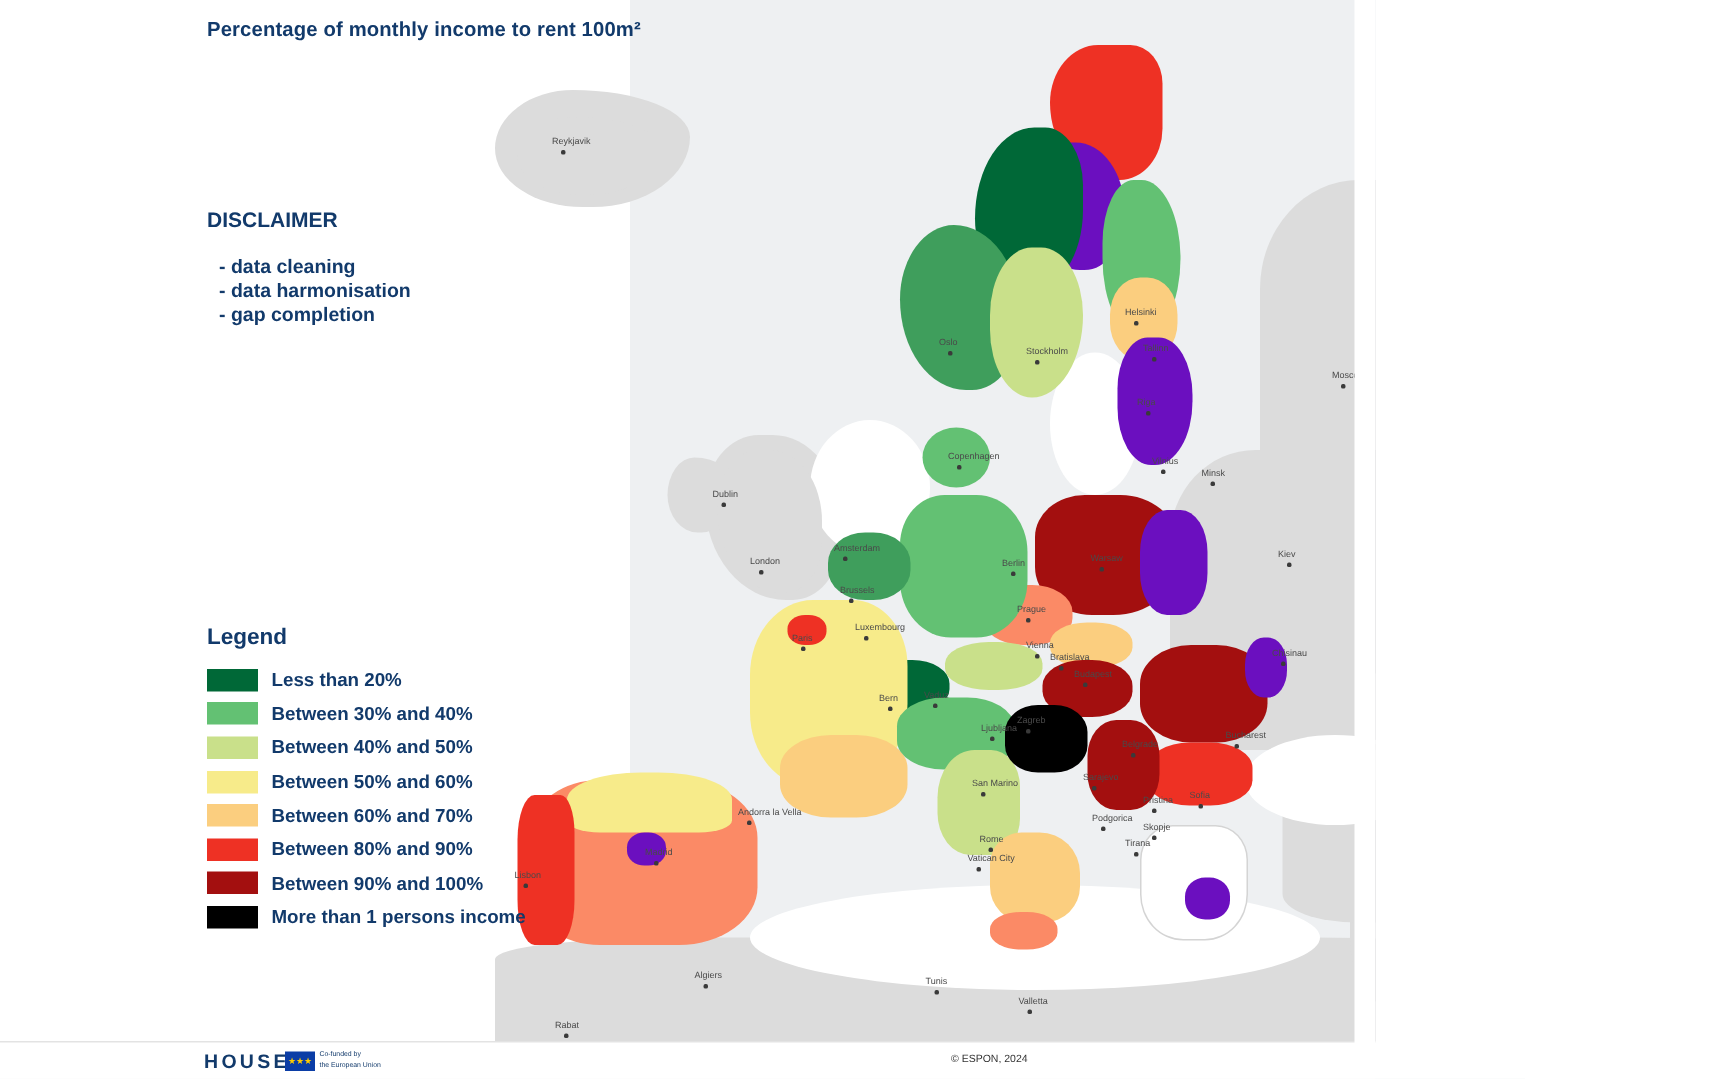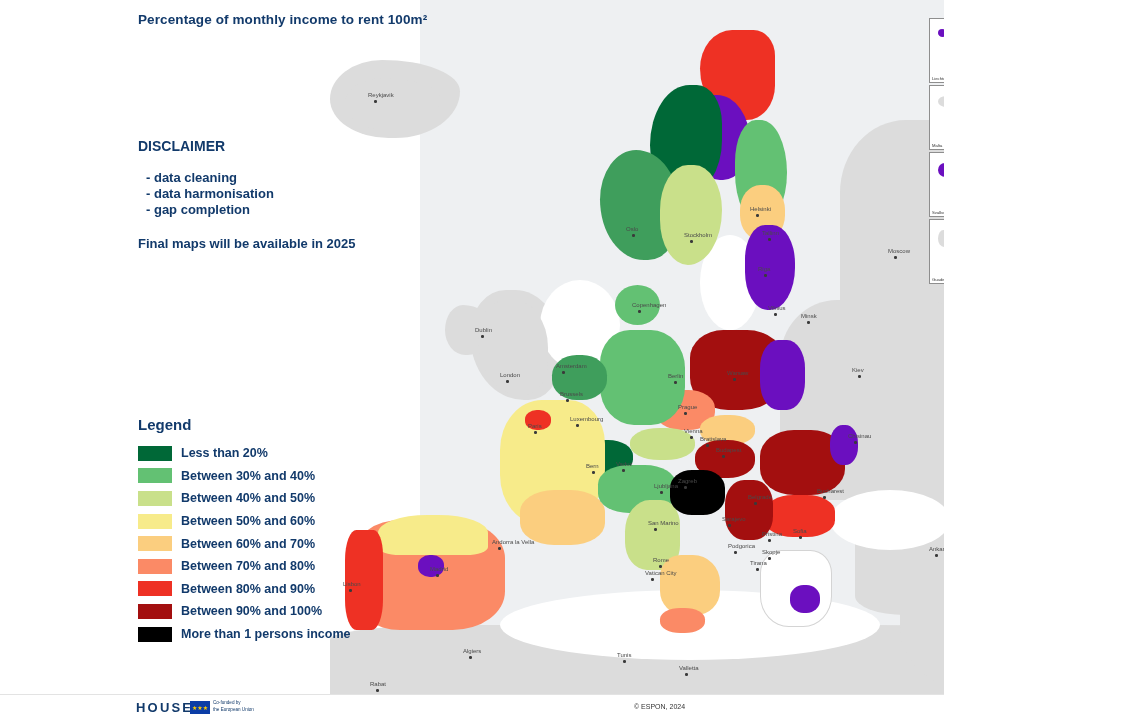--- a/index.html
+++ b/index.html
@@ -9,21 +9,20 @@
   }
   body {
     font-family: "Liberation Sans", sans-serif;
   }
   #page {
     position: relative;
     width: 917px;
     height: 719px;
     overflow: hidden;
     background: #ffffff;
-    padding-left: 41px;
   }
 
   
   #map-area {
     position: absolute;
     left: 0; top: 0;
     width: 1140px;
     height: 694px;
     background: #ffffff;
     overflow: hidden;
@@ -521,21 +520,20 @@
       </div>
   </div>
 
   <div id="map-title">Percentage of monthly income to rent 100m²</div>
 
   <div id="disclaimer">
     <div class="dheading">DISCLAIMER</div>
     <div class="dlist">- data cleaning
 - data harmonisation
 - gap completion</div>
-    <div class="dfinal">Final maps will be available in 2025</div>
   </div>
 
   <div id="legend">
     <div class="legend-title">Legend</div>
     <div id="legend-items">
         <div class="legend-row">
           <div class="swatch" style="background: rgb(0, 104, 55);"></div>
           <div class="legend-label">Less than 20%</div>
         </div>
         <div class="legend-row">
@@ -546,24 +544,20 @@
           <div class="swatch" style="background: rgb(201, 224, 138);"></div>
           <div class="legend-label">Between 40% and 50%</div>
         </div>
         <div class="legend-row">
           <div class="swatch" style="background: rgb(247, 235, 138);"></div>
           <div class="legend-label">Between 50% and 60%</div>
         </div>
         <div class="legend-row">
           <div class="swatch" style="background: rgb(251, 206, 127);"></div>
           <div class="legend-label">Between 60% and 70%</div>
-        </div>
-        <div class="legend-row">
-          <div class="swatch" style="background: rgb(251, 138, 102);"></div>
-          <div class="legend-label">Between 70% and 80%</div>
         </div>
         <div class="legend-row">
           <div class="swatch" style="background: rgb(238, 49, 36);"></div>
           <div class="legend-label">Between 80% and 90%</div>
         </div>
         <div class="legend-row">
           <div class="swatch" style="background: rgb(163, 15, 15);"></div>
           <div class="legend-label">Between 90% and 100%</div>
         </div>
         <div class="legend-row">

